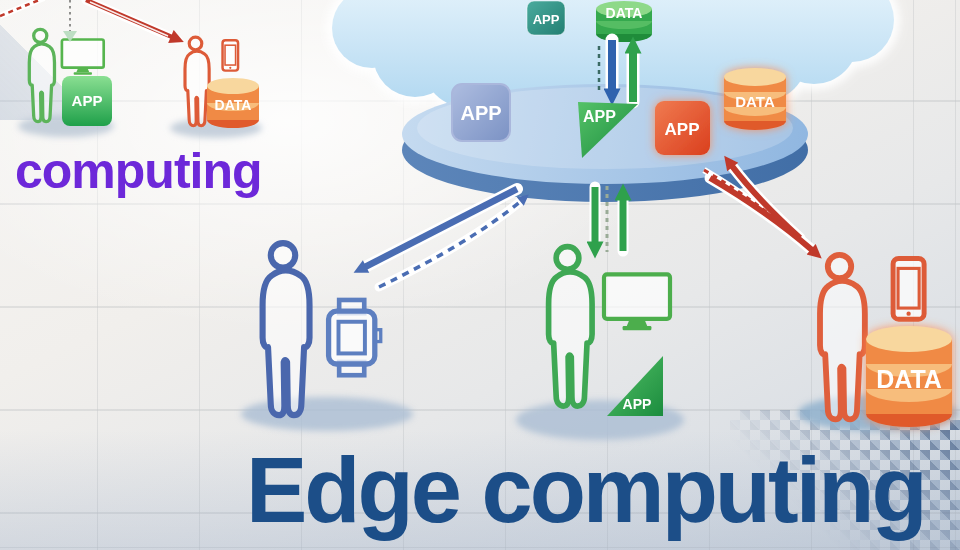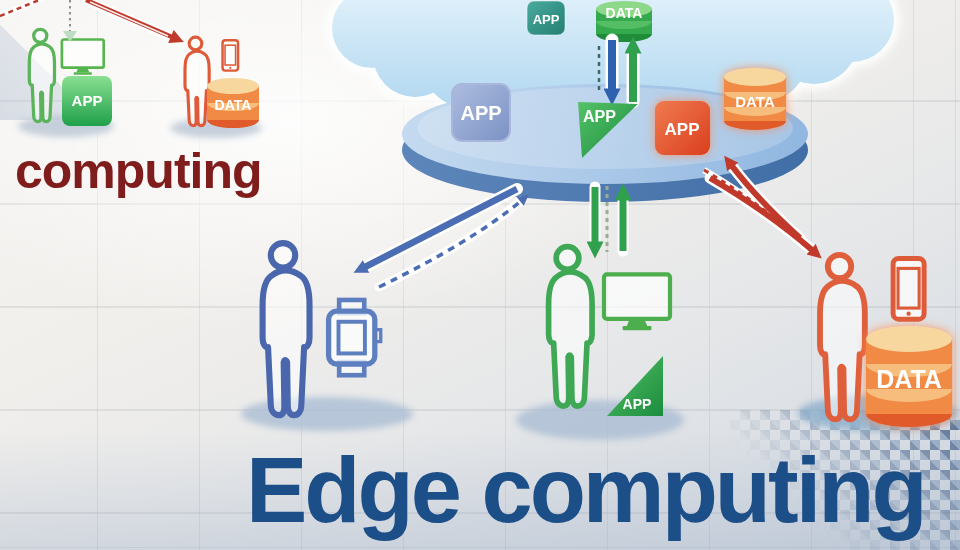--- a/index.html
+++ b/index.html
@@ -26,21 +26,21 @@
   .mosaic-bl{left:0;bottom:0;width:260px;height:120px;opacity:.28;
       background-image:
         linear-gradient(45deg, rgba(120,145,180,.8) 25%, transparent 25%, transparent 75%, rgba(120,145,180,.8) 75%),
         linear-gradient(45deg, rgba(150,170,200,.6) 25%, transparent 25%, transparent 75%, rgba(150,170,200,.6) 75%);
       -webkit-mask-image:linear-gradient(45deg,#000 0%,rgba(0,0,0,.6) 40%,transparent 75%);
       mask-image:linear-gradient(45deg,#000 0%,rgba(0,0,0,.6) 40%,transparent 75%);}
   .bottomwash{position:absolute;left:0;right:0;bottom:0;height:120px;
       background:linear-gradient(to bottom, rgba(150,170,195,0), rgba(140,160,190,.25));}
   .scene{position:absolute;inset:0;}
   .caption{position:absolute;left:15px;top:146px;font-size:50px;font-weight:700;
-      color:#7f1d1d;letter-spacing:-1px;line-height:1;}
+      color:#6d28d9;letter-spacing:-1px;line-height:1;}
   .title{position:absolute;left:246px;top:444px;font-size:92px;font-weight:700;
       color:#1c4e88;letter-spacing:-3px;line-height:1;white-space:nowrap;}
   text.t{font-family:"Liberation Sans",sans-serif;font-weight:700;fill:#ffffff;}
 </style>
 </head>
 <body>
 
 <div class="stage">
   <div class="bg"></div>
   <div class="grid"></div>

